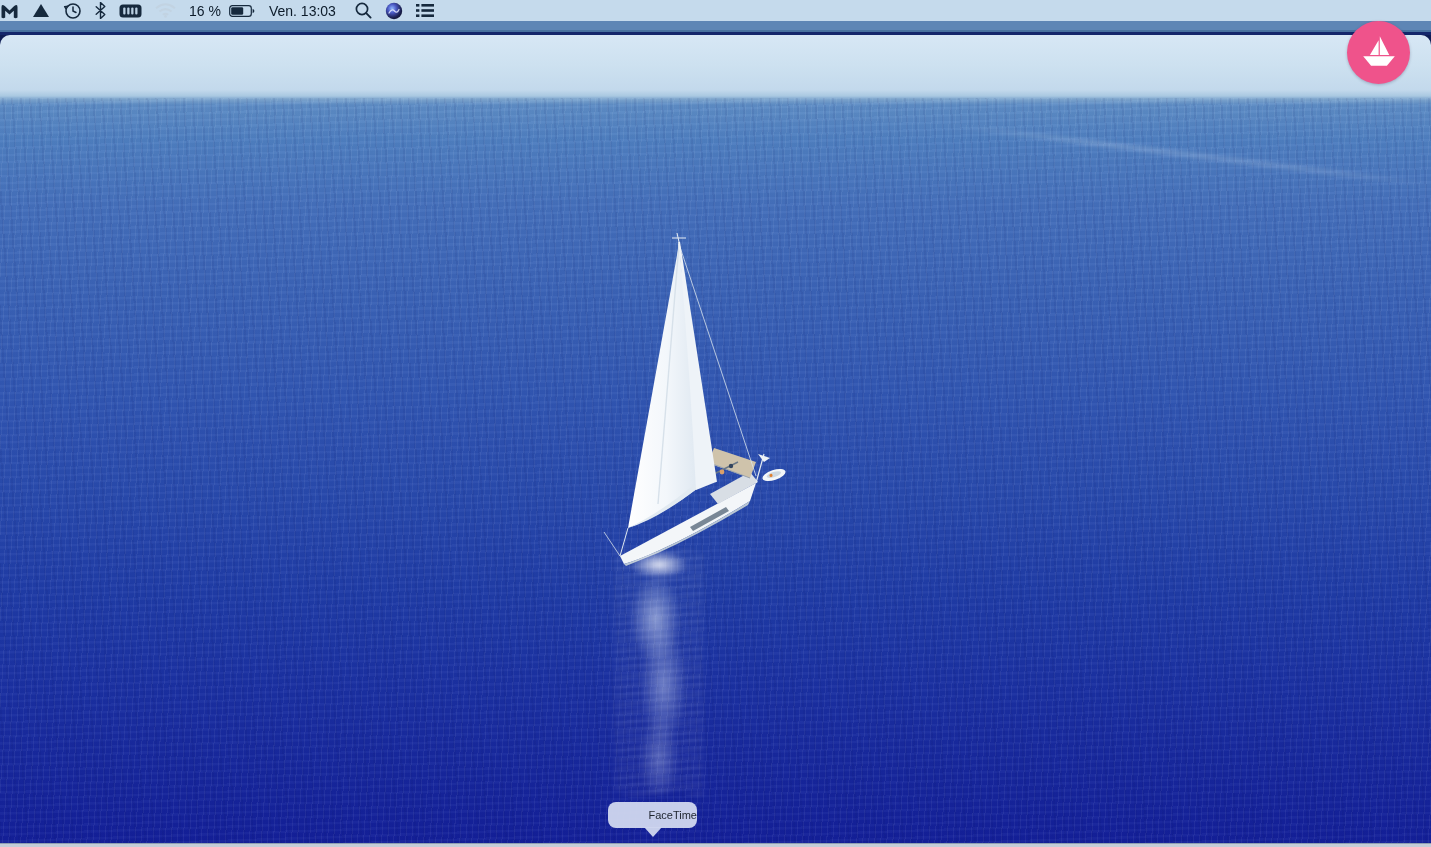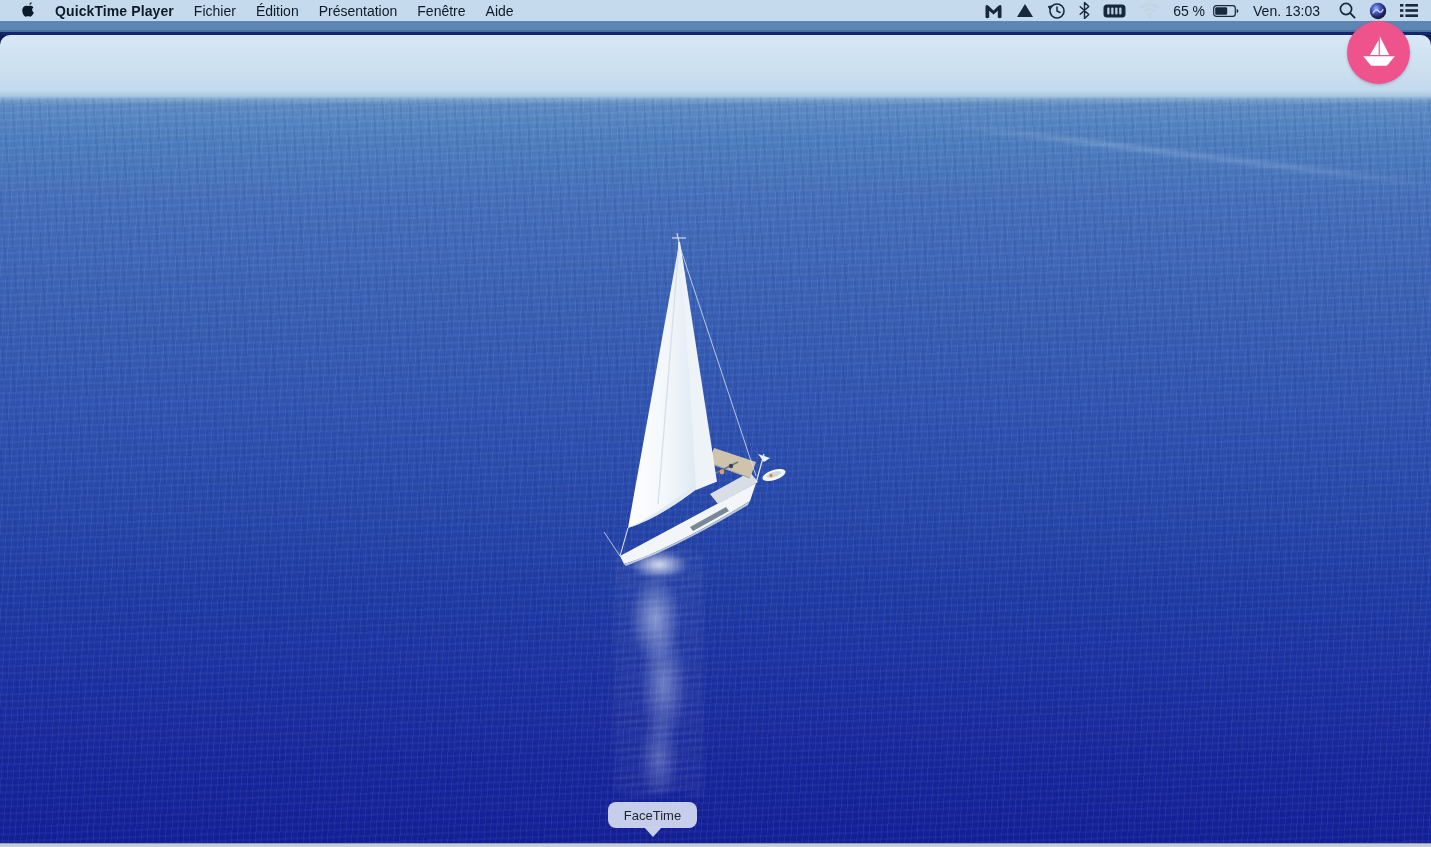--- a/index.html
+++ b/index.html
@@ -67,22 +67,22 @@
   .reflection-dapple {
     position:absolute; inset:0;
     background:repeating-linear-gradient(172deg, rgba(255,255,255,.18) 0 2px, rgba(255,255,255,0) 4px 9px);
     opacity:.7;
   }
 
   
   .tooltip {
     position:absolute; left:608px; top:802px; width:89px; height:26px;
     background:rgba(206,213,238,0.96); border-radius:8px;
-    display:flex; align-items:center; justify-content:center;
-    font-size:13px; color:#1e242e; z-index:20;
+    display:flex; align-items:center; justify-content:flex-end;
+    font-size:11px; color:#1e242e; z-index:20;
   }
   .tooltip-tail {
     position:absolute; left:644px; top:827px; width:0; height:0; z-index:20;
     border-left:9px solid transparent; border-right:9px solid transparent;
     border-top:10px solid rgba(206,213,238,0.96);
   }
 
   
   .dock-strip {
     position:absolute; left:0; right:0; bottom:0; height:4px; z-index:25;
@@ -96,35 +96,20 @@
     display:flex; align-items:center; justify-content:center;
     box-shadow:0 1px 3px rgba(20,20,60,.25);
   }
 </style>
 </head>
 <body>
 
 <div class="screen">
 
   <div class="menubar">
-    <div class="mb-left">
-      <span class="apple">
-        <span>
-          <svg width="14" height="17" viewBox="0 0 100 116">
-            <path fill="#0c1b2a" d="M66 31c-7-1-14 2-16 2s-9-3-16-2C21 33 9 45 9 65c0 21 14 44 25 44 5 0 8-3 16-3s11 3 16 3c11 0 24-22 26-31-14-6-17-27-3-35-5-8-14-12-23-12zM63 24c6-1 14-7 13-18-9 1-15 8-16 17 0 1 2 1 3 1z"></path>
-          </svg>
-        </span>
-      </span>
-      <span class="app-name">QuickTime Player</span>
-      <span class="menu-item">Fichier</span>
-      <span class="menu-item">Édition</span>
-      <span class="menu-item">Présentation</span>
-      <span class="menu-item">Fenêtre</span>
-      <span class="menu-item">Aide</span>
-    </div>
 
     <div class="mb-right">
       <span>
         <svg width="19" height="17" viewBox="0 0 19 17">
           <path fill="#16293d" d="M1.5 15.5 V5.2 Q1.5 1.2 4.8 4.1 L9.5 8.5 L14.2 4.1 Q17.5 1.2 17.5 5.2 V15.5 Q15.6 17 13.8 15.5 V8.8 L9.5 12.6 L5.2 8.8 V15.5 Q3.4 17 1.5 15.5 Z"></path>
         </svg>
       </span>
       <span>
         <svg width="18" height="15" viewBox="0 0 18 15">
           <polygon fill="#16293d" points="9,1 17,14 1,14"></polygon>
@@ -152,21 +137,21 @@
         </svg>
       </span>
       <span>
         <svg width="21" height="15" viewBox="0 0 21 15">
           <path d="M1 5.2 Q10.5 -2.6 20 5.2" fill="none" stroke="#c2d3e2" stroke-width="2"></path>
           <path d="M4.4 8.6 Q10.5 3.6 16.6 8.6" fill="none" stroke="#c2d3e2" stroke-width="2"></path>
           <path d="M7.8 11.8 Q10.5 9.6 13.2 11.8" fill="none" stroke="#c2d3e2" stroke-width="2"></path>
           <circle cx="10.5" cy="13.4" r="1.4" fill="#c2d3e2"></circle>
         </svg>
       </span>
-      <span class="mb-text">65 %</span>
+      <span class="mb-text">16 %</span>
       <span style="margin-left:-5px;">
         <svg width="26" height="12" viewBox="0 0 26 12">
           <rect x="0.7" y="0.7" width="21.6" height="10.6" rx="2.6" fill="none" stroke="#16293d" stroke-width="1.2"></rect>
           <rect x="2.2" y="2.2" width="12" height="7.6" rx="1.4" fill="#16293d"></rect>
           <path d="M23.6 3.8 Q25.4 4.6 25.4 6 Q25.4 7.4 23.6 8.2 Z" fill="#16293d"></path>
         </svg>
       </span>
       <span class="mb-text" style="margin-left:1px;">Ven. 13:03</span>
       <span style="margin-left:6px;">
         <svg width="17" height="17" viewBox="0 0 17 17">

